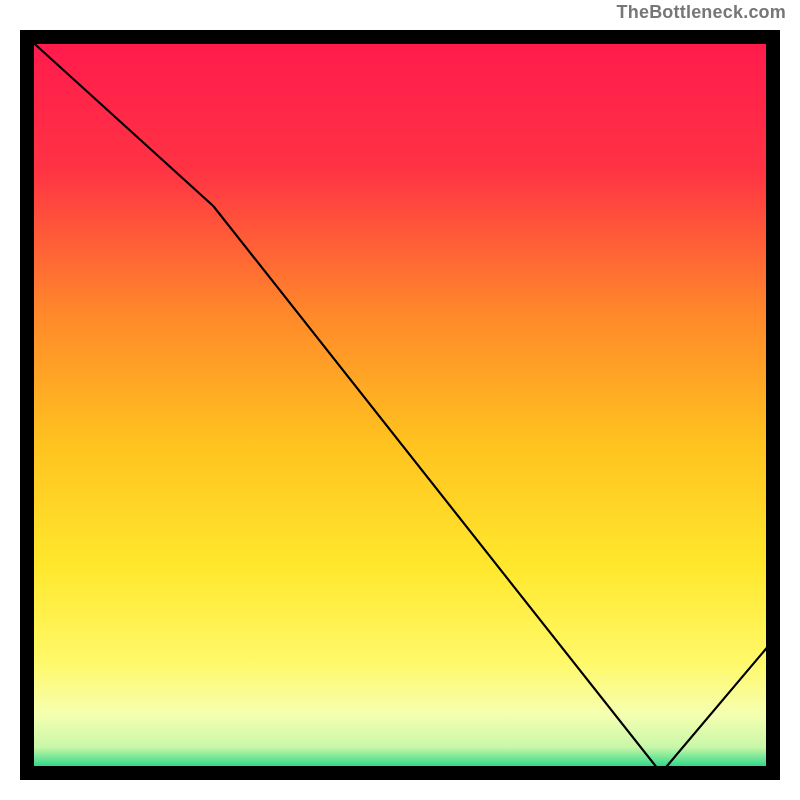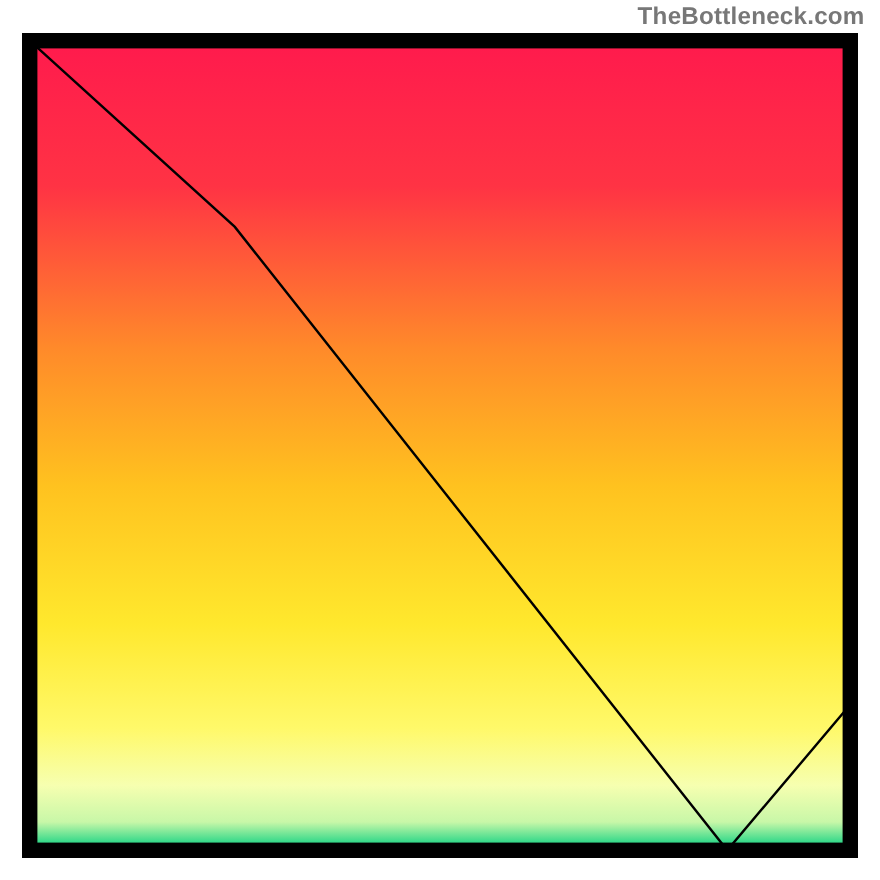--- a/index.html
+++ b/index.html
@@ -12,21 +12,21 @@
   }
   .stage {
     position: relative;
     width: 800px;
     height: 800px;
   }
   .watermark {
     position: absolute;
     top: 2px;
     right: 14px;
-    font-size: 22px;
+    font-size: 18px;
     font-weight: 600;
     color: #777777;
     letter-spacing: 0.2px;
   }
   svg.chart {
     position: absolute;
     left: 0;
     top: 0;
   }
 </style>

